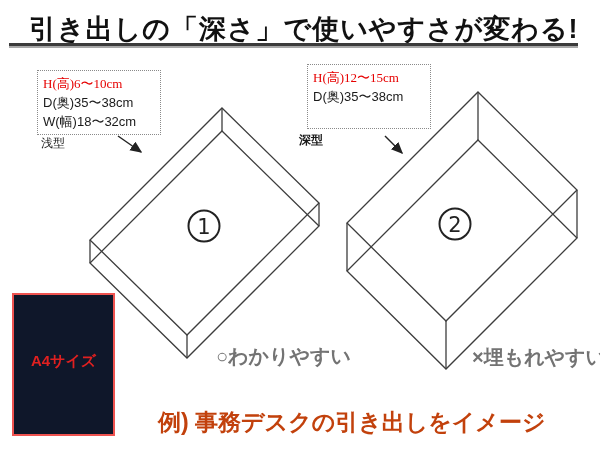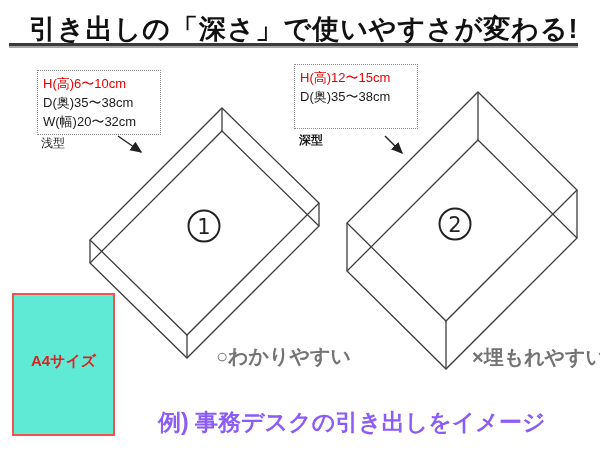--- a/index.html
+++ b/index.html
@@ -40,22 +40,22 @@
     position: absolute;
     border: 1px dotted #8a8a8a;
     background: #ffffff;
     padding: 3px 5px 2px 5px;
     font-size: 13px;
     line-height: 19px;
     color: #1a1a1a;
     white-space: nowrap;
   }
   .spec-box.shallow { left: 37px; top: 70px; width: 112px; height: 58px; }
-  .spec-box.deep    { left: 294px; top: 64px; width: 112px; height: 58px; }
-  .spec-line.red { color: #e60000; }
+  .spec-box.deep    { left: 307px; top: 64px; width: 112px; height: 58px; }
+  .spec-line.red { color: #e60000; font-family: Liberation Serif, serif; }
   .type-label {
     position: absolute;
     font-size: 12px;
     color: #1a1a1a;
     white-space: nowrap;
   }
   .type-label.shallow { left: 41px; top: 135px; }
   .type-label.deep    { left: 299px; top: 132px; font-weight: bold; }
   
   .diagram {
@@ -64,21 +64,21 @@
     width: 600px; height: 450px;
   }
   
   .a4-box {
     position: absolute;
     left: 12px;
     top: 293px;
     width: 103px;
     height: 143px;
     border: 2px solid #ef5350;
-    background: #5eead4;
+    background: #0f172a;
     text-align: center;
     padding-top: 56px;
     box-sizing: border-box;
   }
   .a4-box .a4-line {
     font-size: 15px;
     font-weight: bold;
     color: #e02020;
     line-height: 19px;
     white-space: nowrap;
@@ -93,36 +93,36 @@
   }
   .verdict.shallow { left: 216px; top: 343px; }
   .verdict.deep    { left: 472px; top: 344px; }
   
   .footer-note {
     position: absolute;
     left: 158px;
     top: 407px;
     font-size: 23px;
     font-weight: bold;
-    color: #8b5cf6;
+    color: #c2410c;
     white-space: nowrap;
   }
 </style>
 </head>
 <body>
 
 <div class="slide">
 
   <h1 class="page-title">引き出しの「深さ」で使いやすさが変わる!</h1>
   <div class="title-rule"></div>
 
   <div class="spec-box shallow">
     <div class="spec-line red">H(高)6〜10cm</div>
     <div class="spec-line">D(奥)35〜38cm</div>
-    <div class="spec-line">W(幅)20〜32cm</div>
+    <div class="spec-line">W(幅)18〜32cm</div>
   </div>
   <div class="type-label shallow">浅型</div>
 
   <div class="spec-box deep">
     <div class="spec-line red">H(高)12〜15cm</div>
     <div class="spec-line">D(奥)35〜38cm</div>
   </div>
   <div class="type-label deep">深型</div>
 
   <svg class="diagram" viewBox="0 0 600 450" xmlns="http://www.w3.org/2000/svg">

